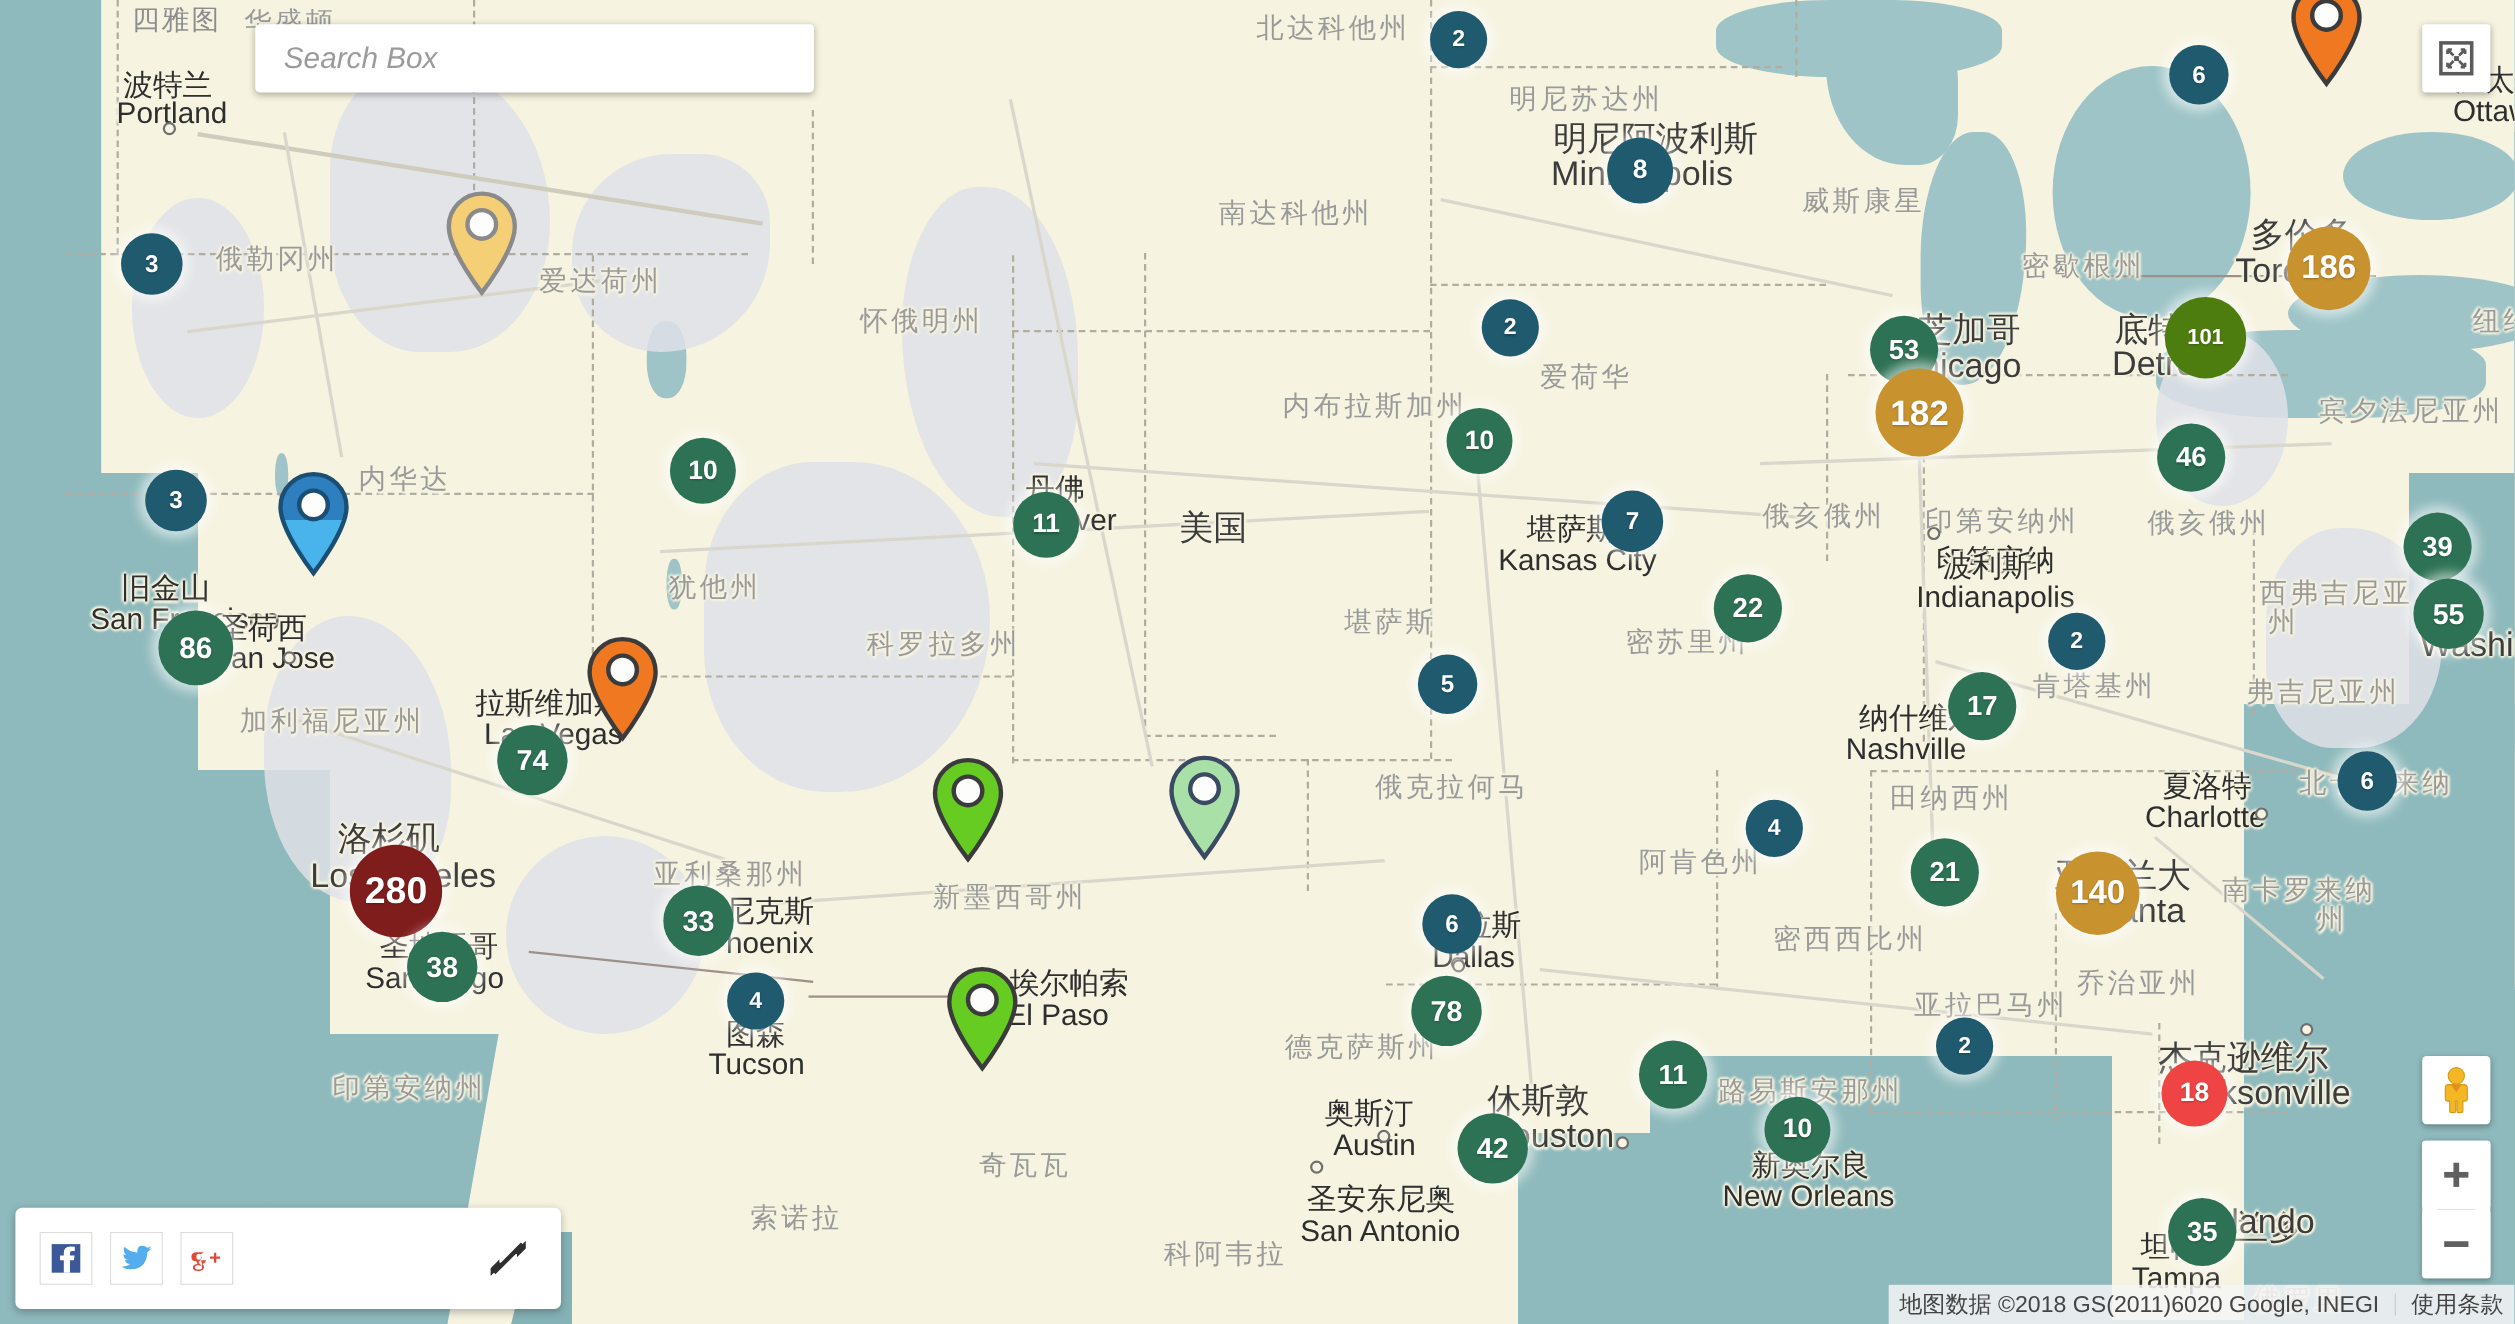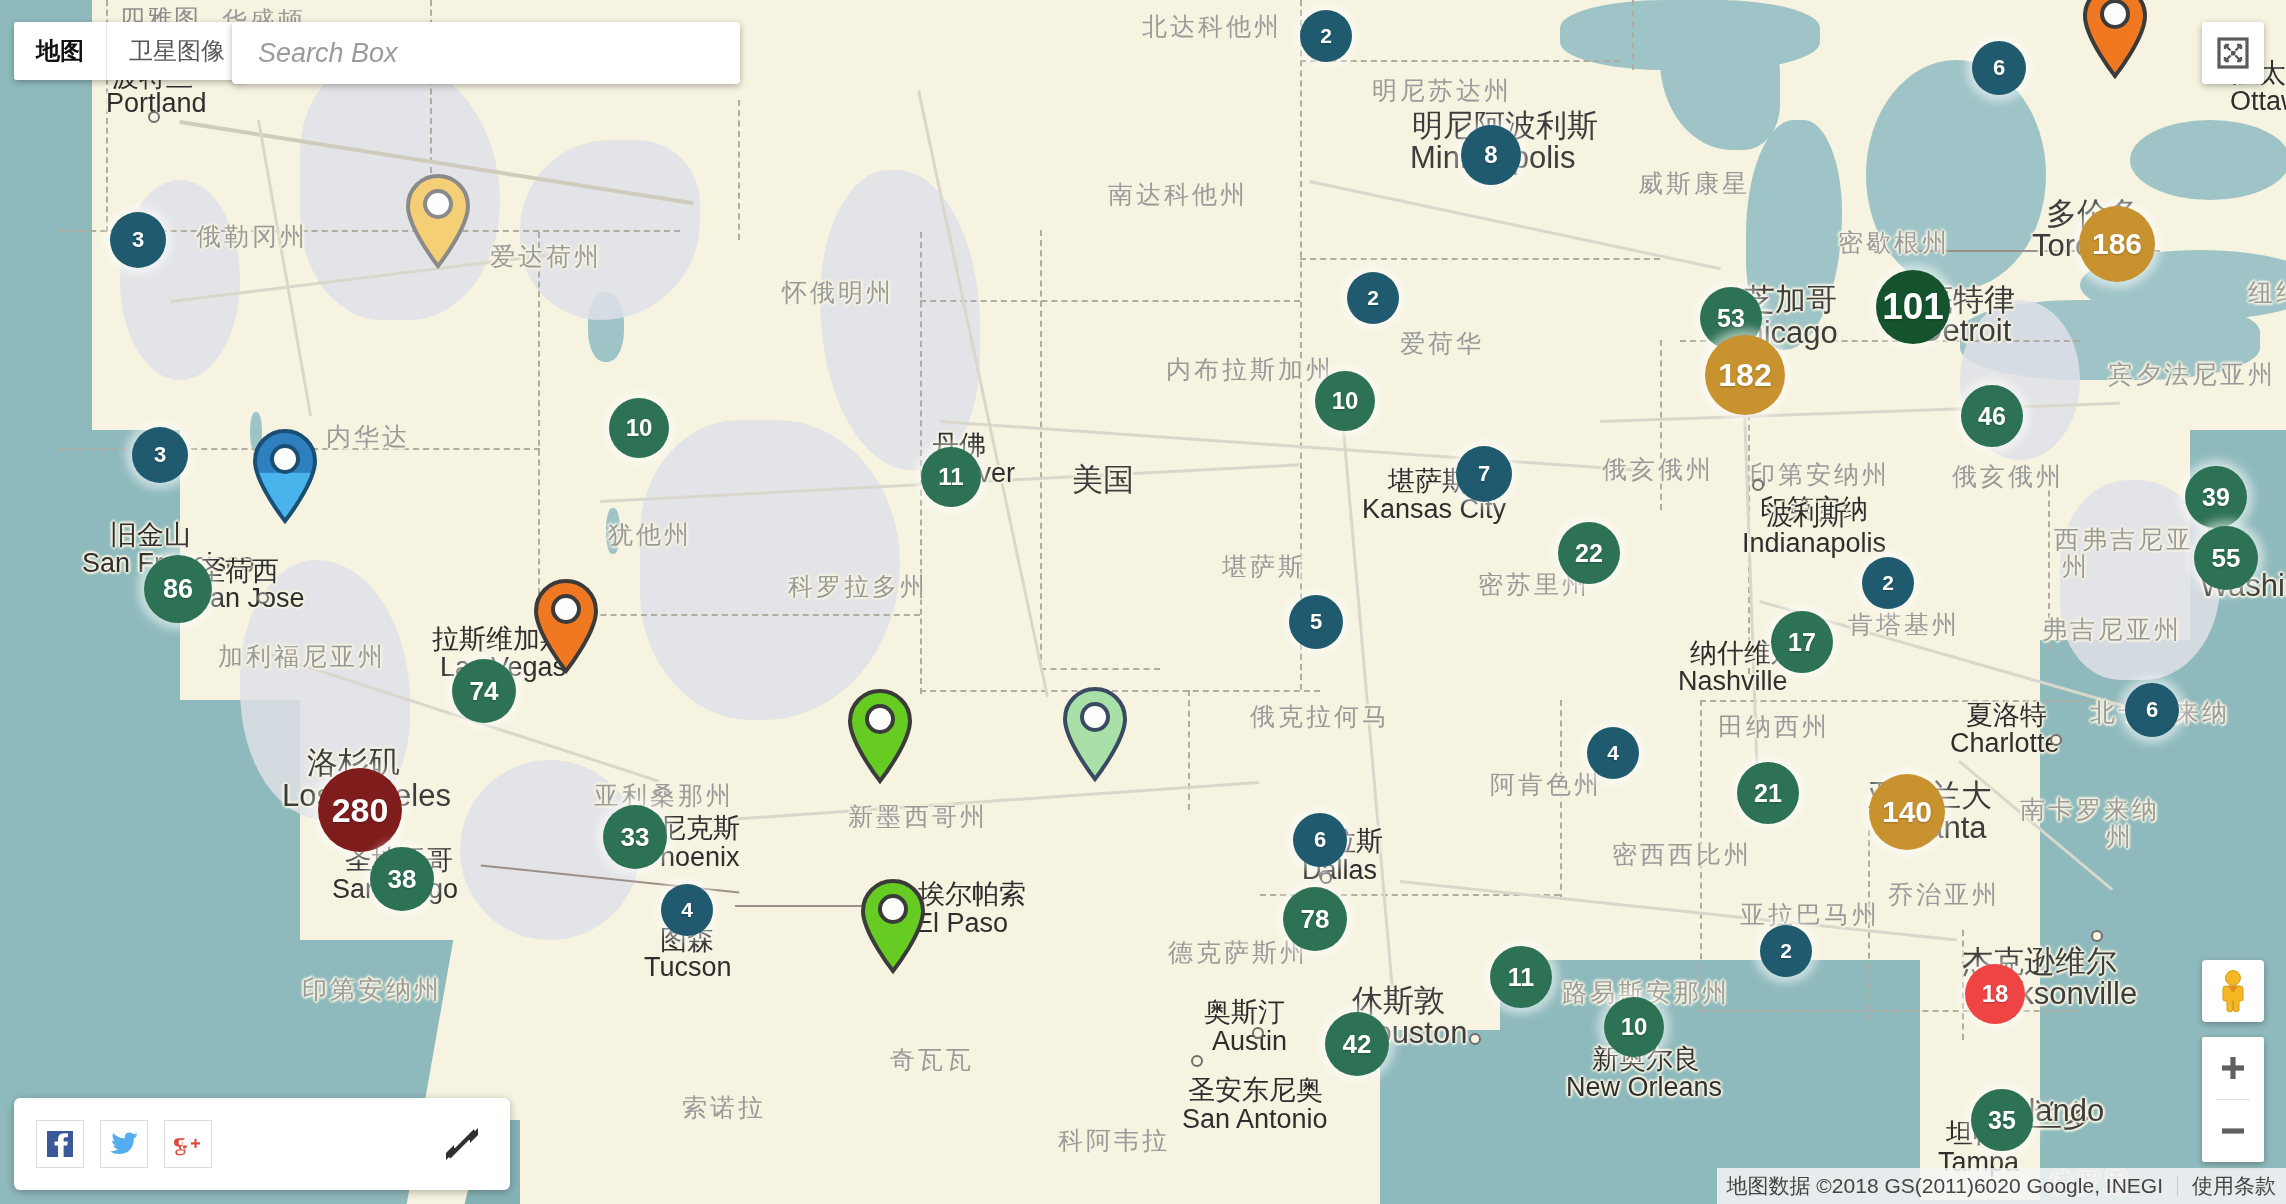--- a/index.html
+++ b/index.html
@@ -523,21 +523,21 @@
         </div>
         <div class="cluster" style="width: 62px; height: 62px; left: 1558px; top: 522px; background: rgb(45, 114, 84); font-size: 25px;">
           <span>22</span>
         </div>
         <div class="cluster" style="width: 62px; height: 62px; left: 1700px; top: 287px; background: rgb(45, 114, 84); font-size: 25px;">
           <span>53</span>
         </div>
         <div class="cluster" style="width: 80px; height: 80px; left: 1705px; top: 335px; background: rgb(200, 146, 47); font-size: 32px;">
           <span>182</span>
         </div>
-        <div class="cluster" style="width: 74px; height: 74px; left: 1876px; top: 270px; background: #14532d; font-size: 37px;">
+        <div class="cluster" style="width: 74px; height: 74px; left: 1968px; top: 270px; background: #4d7c0f; font-size: 20px;">
           <span>101</span>
         </div>
         <div class="cluster" style="width: 76px; height: 76px; left: 2079px; top: 206px; background: rgb(200, 146, 47); font-size: 30px;">
           <span>186</span>
         </div>
         <div class="cluster" style="width: 62px; height: 62px; left: 1961px; top: 385px; background: rgb(45, 114, 84); font-size: 25px;">
           <span>46</span>
         </div>
         <div class="cluster" style="width: 62px; height: 62px; left: 2185px; top: 466px; background: rgb(45, 114, 84); font-size: 25px;">
           <span>39</span>
@@ -586,24 +586,20 @@
         </div>
         <div class="cluster" style="width: 62px; height: 62px; left: 1971px; top: 1089px; background: rgb(45, 114, 84); font-size: 25px;">
           <span>35</span>
         </div>
         <div class="cluster" style="width: 54px; height: 54px; left: 1972px; top: 41px; background: rgb(31, 90, 110); font-size: 22px;">
           <span>6</span>
         </div>
       </div>
   </div>
 
-  <div id="maptype-control">
-    <button class="maptype-tab active">地图</button>
-    <button class="maptype-tab">卫星图像</button>
-  </div>
 
   <div id="search-box">
     <input id="search-input" type="text" placeholder="Search Box" style="">
   </div>
 
   <button id="fullscreen-btn">
     <svg width="34" height="34" viewBox="0 0 34 34">
       <rect x="3" y="3" width="28" height="28" fill="none" stroke="#5b5b5b" stroke-width="3.2"></rect>
       <rect x="15" y="15" width="4.5" height="4.5" fill="#5b5b5b"></rect>
       <path d="M9 9 L14.5 14.5 M9 9 L9 13 M9 9 L13 9" stroke="#5b5b5b" stroke-width="2.4" fill="none"></path>

